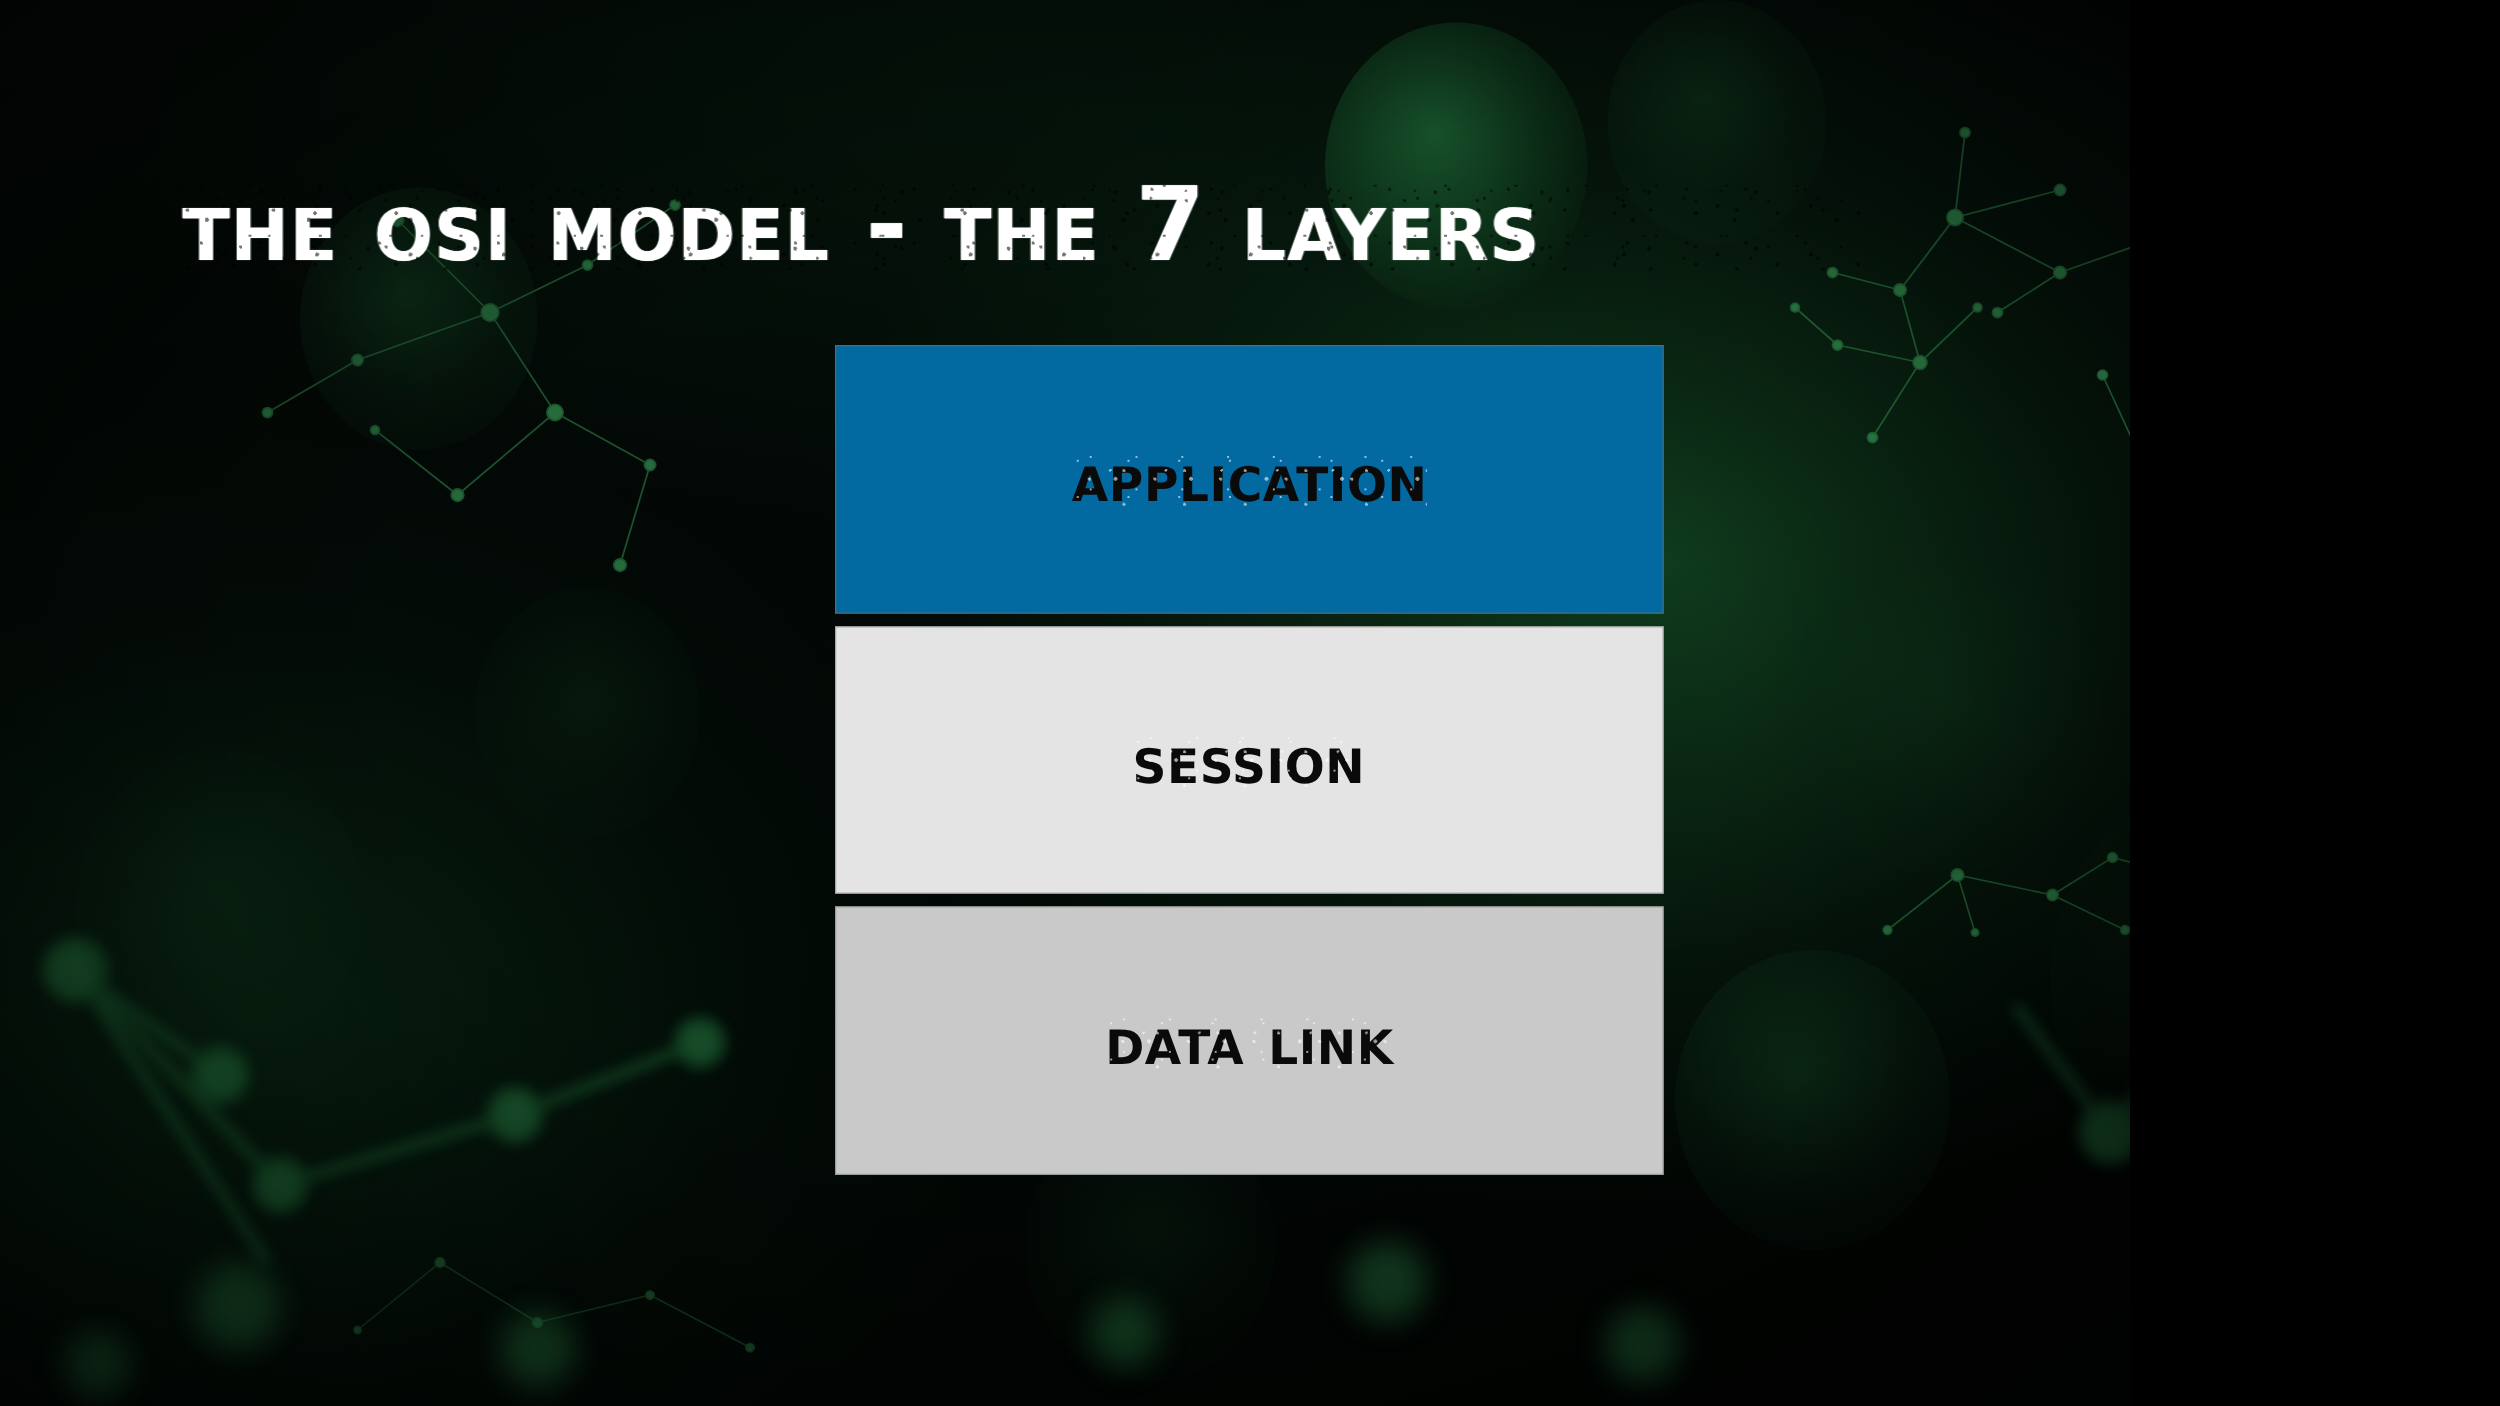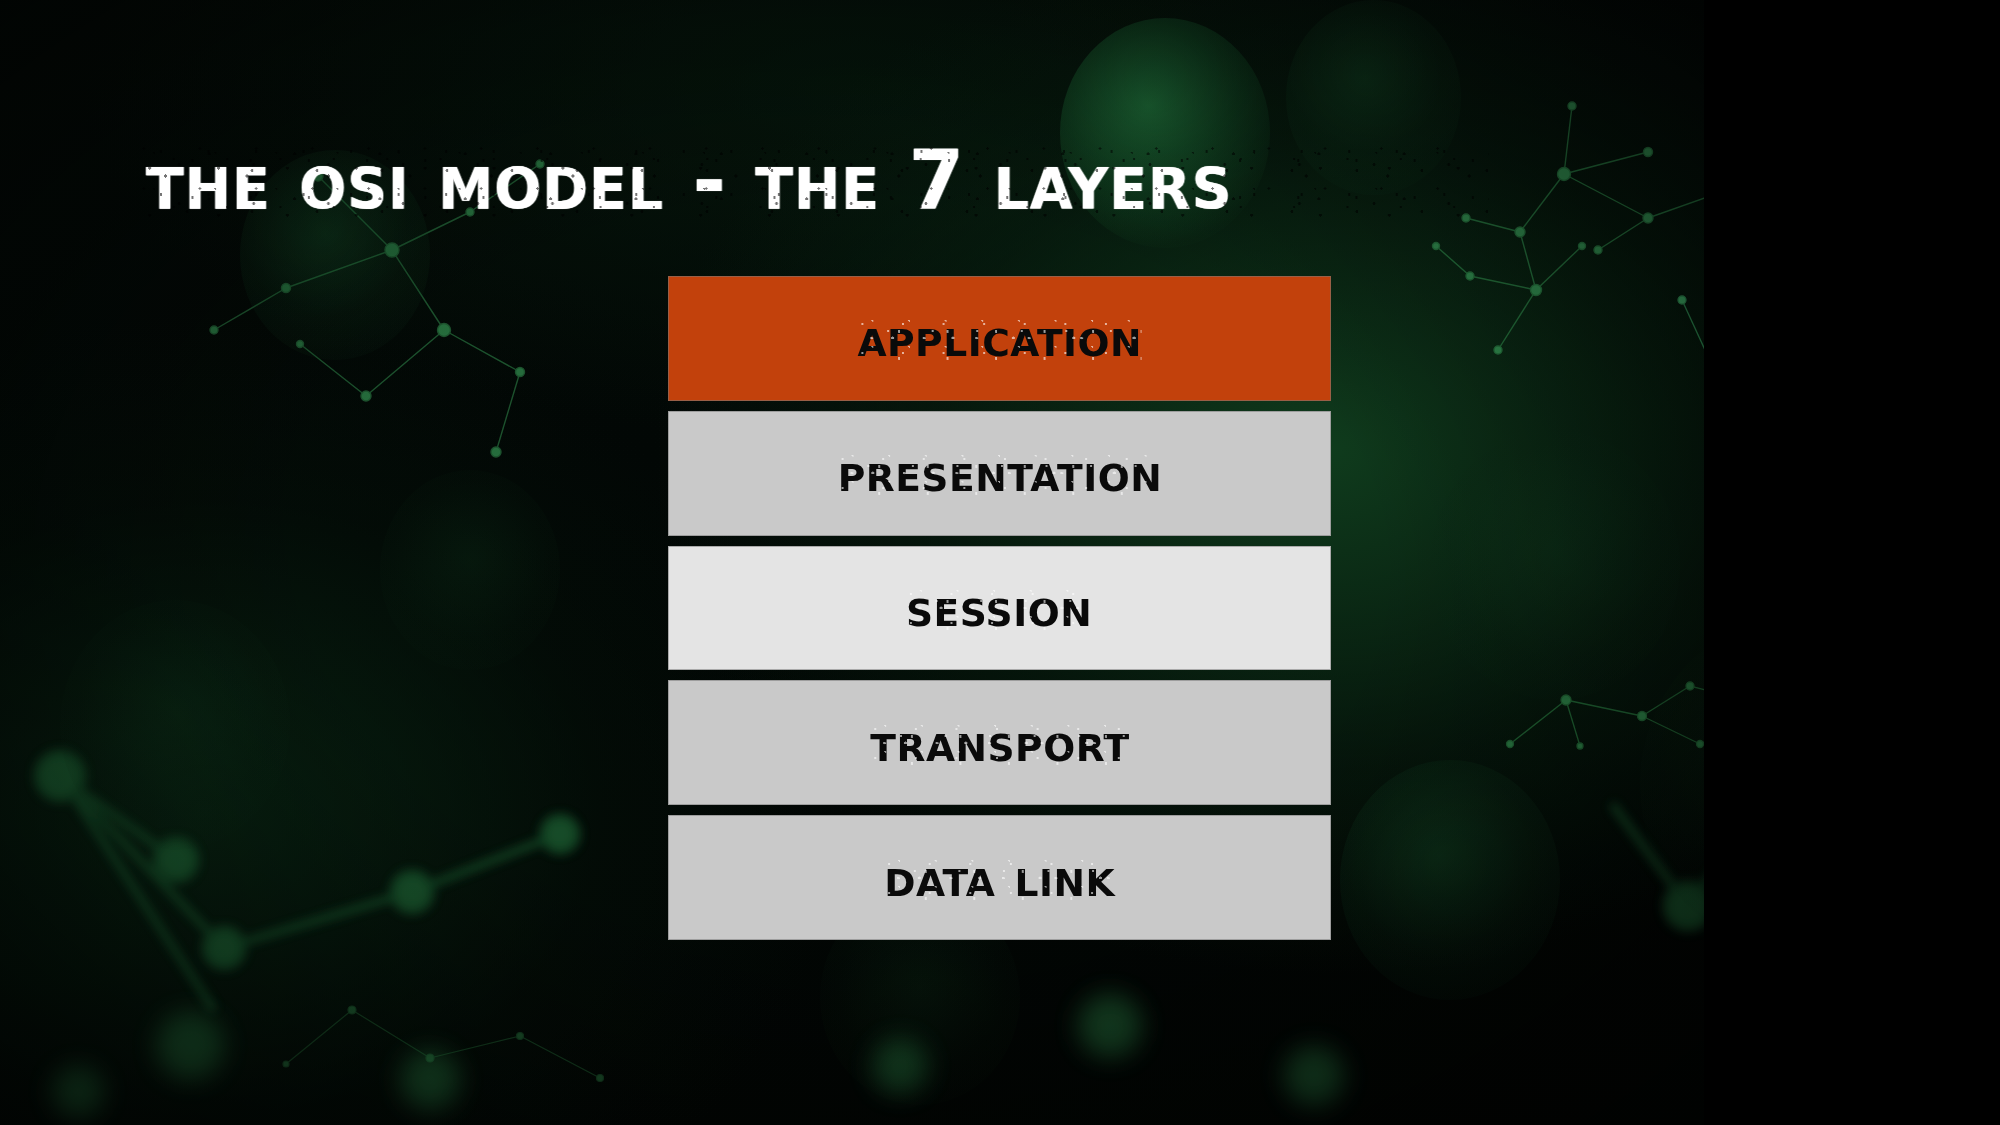--- a/index.html
+++ b/index.html
@@ -111,21 +111,21 @@
   }
   .osi-layer {
     flex: 1 1 0;
     display: flex;
     align-items: center;
     justify-content: center;
     position: relative;
     border: 1px solid rgba(120,120,120,0.55);
     box-sizing: border-box;
   }
-  .osi-layer.tone-a { background: #c2410c; }
+  .osi-layer.tone-a { background: #0369a1; }
   .osi-layer.tone-b { background: #c9c9c9; }
   .osi-layer.tone-c { background: #e4e4e4; }
 
   .osi-label {
     color: #0a0a0a;
     font-family: "DejaVu Sans", "Liberation Sans", sans-serif;
     font-weight: 700;
     font-size: 54px;
     line-height: 58px;
     letter-spacing: 0.5px;
@@ -331,31 +331,25 @@
   <div class="bg-vignette"></div>
 
   <h1 id="title">The OSI Model - The 7 Layers</h1>
 
   <div id="osi-stack">
 
     <div class="osi-layer tone-a">
       <span class="osi-label">Application</span>
     </div>
 
-    <div class="osi-layer tone-b">
-      <span class="osi-label">Presentation</span>
-    </div>
 
     <div class="osi-layer tone-c">
       <span class="osi-label">Session</span>
     </div>
 
-    <div class="osi-layer tone-b">
-      <span class="osi-label">Transport</span>
-    </div>
 
 
     <div class="osi-layer tone-b">
       <span class="osi-label">Data Link</span>
     </div>
 
 
   </div>
 
 </div>

